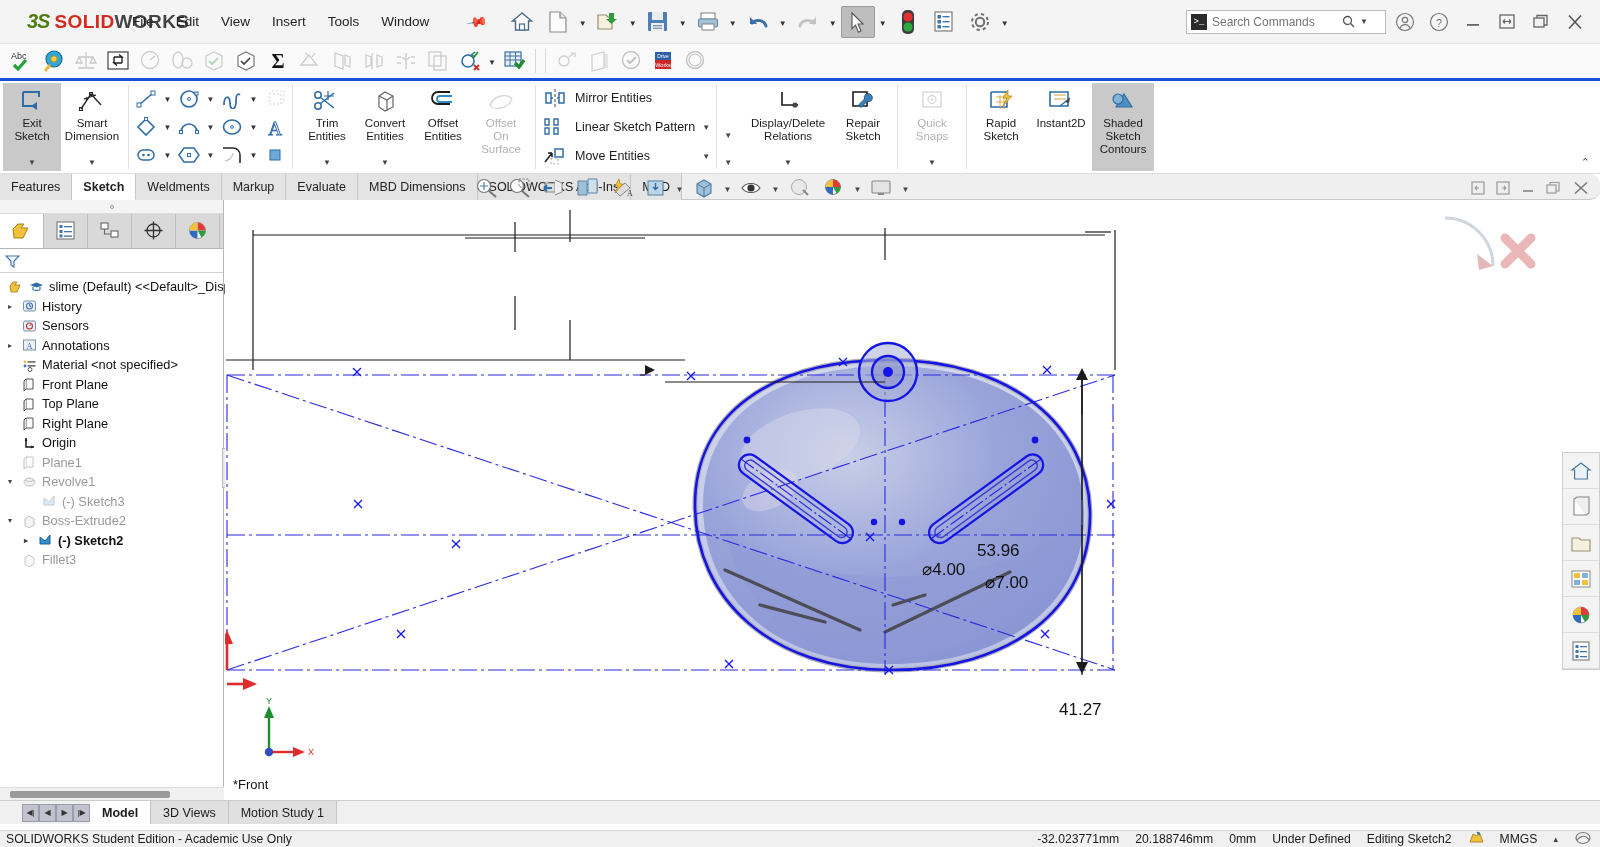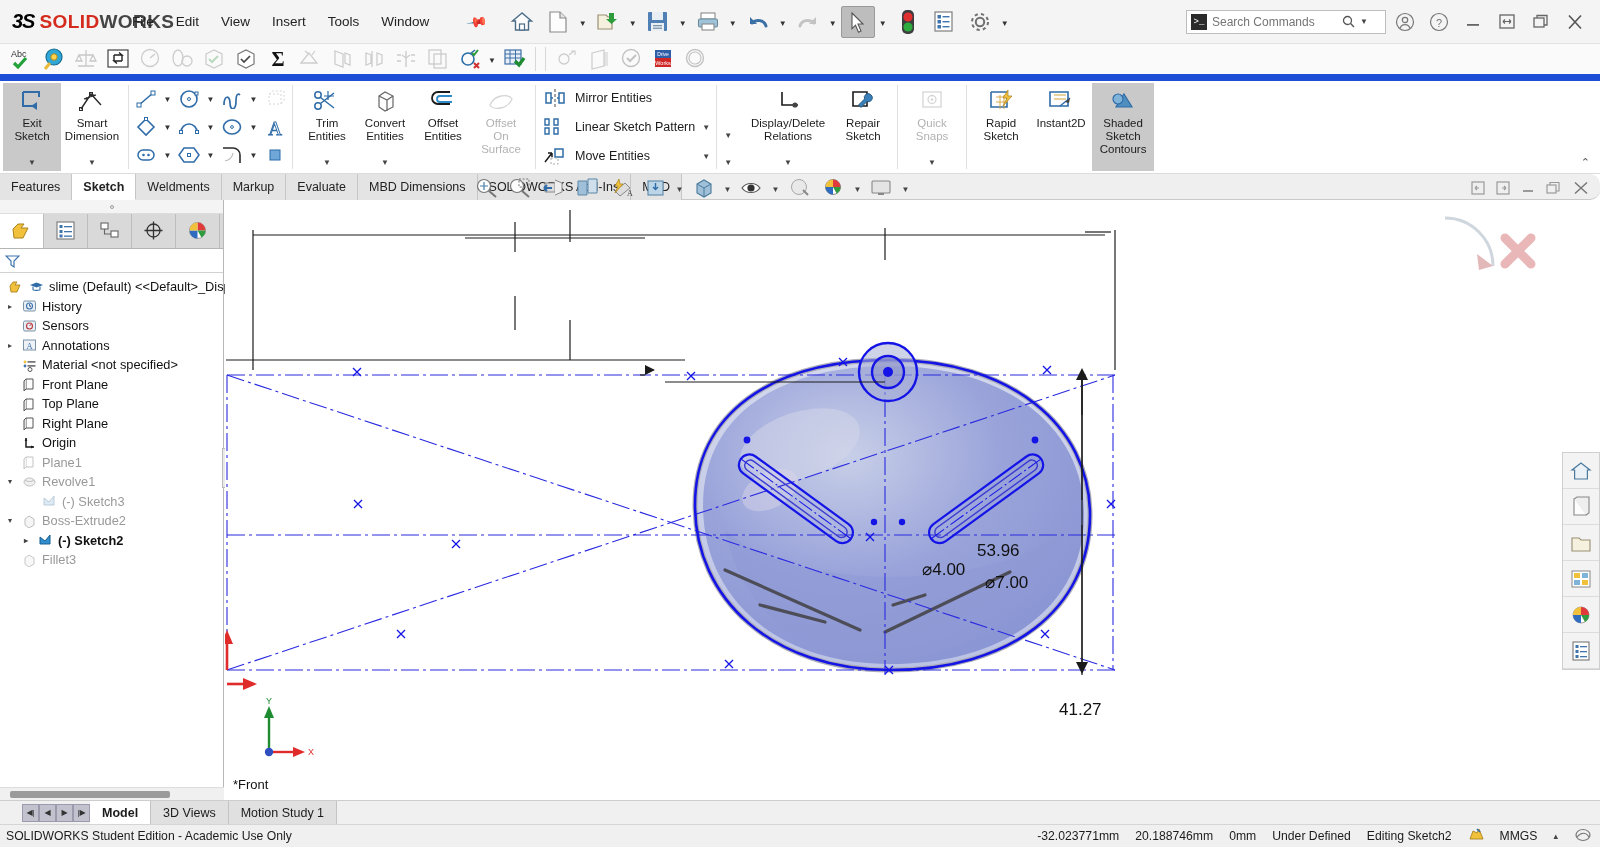--- a/index.html
+++ b/index.html
@@ -13,21 +13,21 @@
   }
   .app { position:relative; width:1600px; height:847px; background:#fff; }
 
   
   .titlebar {
     position:absolute; left:0; top:0; width:1600px; height:44px;
     background:#f4f4f4; border-bottom:1px solid #e2e2e2;
     display:flex; align-items:center;
   }
   .logo { display:flex; align-items:center; padding-left:12px; width:120px; }
-  .logo-mark { font-size:20px; color:#000000; font-weight:bold; letter-spacing:-1px; font-style:italic;}
+  .logo-mark { font-size:20px; color:#4d7c0f; font-weight:bold; letter-spacing:-1px; font-style:italic;margin-left:15px;}
   .logo-txt { font-size:19px; font-weight:bold; letter-spacing:.4px; margin-left:5px;}
   .logo-txt .a{ color:#d42b1e;}
   .logo-txt .b{ color:#444;}
   .menus { display:flex; align-items:center; gap:22px; margin-left:12px; font-size:13.5px; color:#222;}
   .menus span { cursor:default; }
   .pin { color:#5b8fc9; font-size:14px; margin-left:18px; transform:rotate(35deg); display:inline-block;}
   .tb-tools { display:flex; align-items:center; margin-left:18px; gap:2px; }
   .tbtn { width:34px; height:32px; display:flex; align-items:center; justify-content:center; border-radius:2px;}
   .tbtn.sel { background:#bdbdbd; border:1px solid #9a9a9a; }
   .caret { width:12px; height:32px; display:flex; align-items:flex-end; justify-content:center; padding-bottom:10px; color:#333; font-size:8px;}
@@ -36,21 +36,21 @@
   .searchbox {
     width:200px; height:24px; border:1px solid #bdbdbd; background:#fff;
     display:flex; align-items:center; padding:0 4px; gap:5px;
   }
   .searchbox .prompt { width:16px;height:16px;background:#2b2b2b;color:#fff;font-size:9px;
       display:flex;align-items:center;justify-content:center;font-family:"Liberation Mono",monospace;}
   .searchbox input { border:0; outline:0; font-size:12px; width:125px; color:#333; background:transparent;}
   .rbtn { width:30px; height:30px; display:flex;align-items:center;justify-content:center; color:#555;}
 
   
-  .row2 { position:absolute; left:0; top:44px; width:1600px; height:37px; background:#fafafa; border-bottom:7px solid #1d4ed8; display:flex; align-items:center; padding-left:6px; gap:1px;}
+  .row2 { position:absolute; left:0; top:44px; width:1600px; height:37px; background:#fafafa; border-bottom:3px solid #1d4ed8; display:flex; align-items:center; padding-left:6px; gap:1px;}
   .q { width:31px; height:31px; display:flex;align-items:center;justify-content:center;}
   .q svg, .tbtn svg { display:block; }
   .vsep { width:1px; height:24px; background:#d8d8d8; margin:0 4px;}
 
   
   .ribbon { position:absolute; left:0; top:81px; width:1600px; height:93px; background:#fff; border-bottom:1px solid #dcdcdc; display:flex; align-items:stretch;}
   .rgroup { display:flex; align-items:stretch; padding:2px 3px; }
   .rsep { width:1px; background:#e0e0e0; margin:4px 2px; }
   .bigbtn {
     width:58px; display:flex; flex-direction:column; align-items:center; justify-content:flex-start;
@@ -104,21 +104,21 @@
   .triad { position:absolute; left:30px; bottom:40px; }
   .rightdock { position:absolute; right:0; top:252px; width:38px; background:#f3f3f3; border:1px solid #cfcfcf;}
   .rd { height:36px; display:flex;align-items:center;justify-content:center;border-bottom:1px solid #dcdcdc;}
 
   
   .bottombar { position:absolute; left:0; bottom:23px; width:1600px; height:24px; background:#f0f0f0; border-top:1px solid #cdcdcd; display:flex; align-items:stretch;}
   .navbtns { display:flex; align-items:center; margin-left:22px;}
   .nb { width:17px;height:18px; background:#c2c2cf; border:1px solid #9b9bad; font-size:8px; display:flex;align-items:center;justify-content:center; color:#333;}
   .btab { padding:0 12px; display:flex; align-items:center; font-size:12.5px; background:#e0e0e0; border-right:1px solid #c4c4c4;}
   .btab.active { background:#fff; font-weight:bold;}
-  .statusbar { position:absolute; left:0; bottom:0; width:1600px; height:23px; background:#f0f0f0; border-top:1px solid #d5d5d5; display:flex; align-items:center; font-size:12.2px; color:#1b1b1b;}
+  .statusbar { position:absolute; left:0; bottom:0; width:1600px; height:17px; background:#f0f0f0; border-top:1px solid #d5d5d5; display:flex; align-items:center; font-size:12.2px; color:#1b1b1b;}
   .sb-left { padding-left:6px;}
   .sb-right { margin-left:auto; display:flex; align-items:center; gap:16px; padding-right:8px;}
 
   
   .dimtxt { position:absolute; font-family:"Liberation Sans",sans-serif; font-size:17px; color:#111; white-space:nowrap;}
 </style>
 </head>
 <body>
 
 <div class="app">

